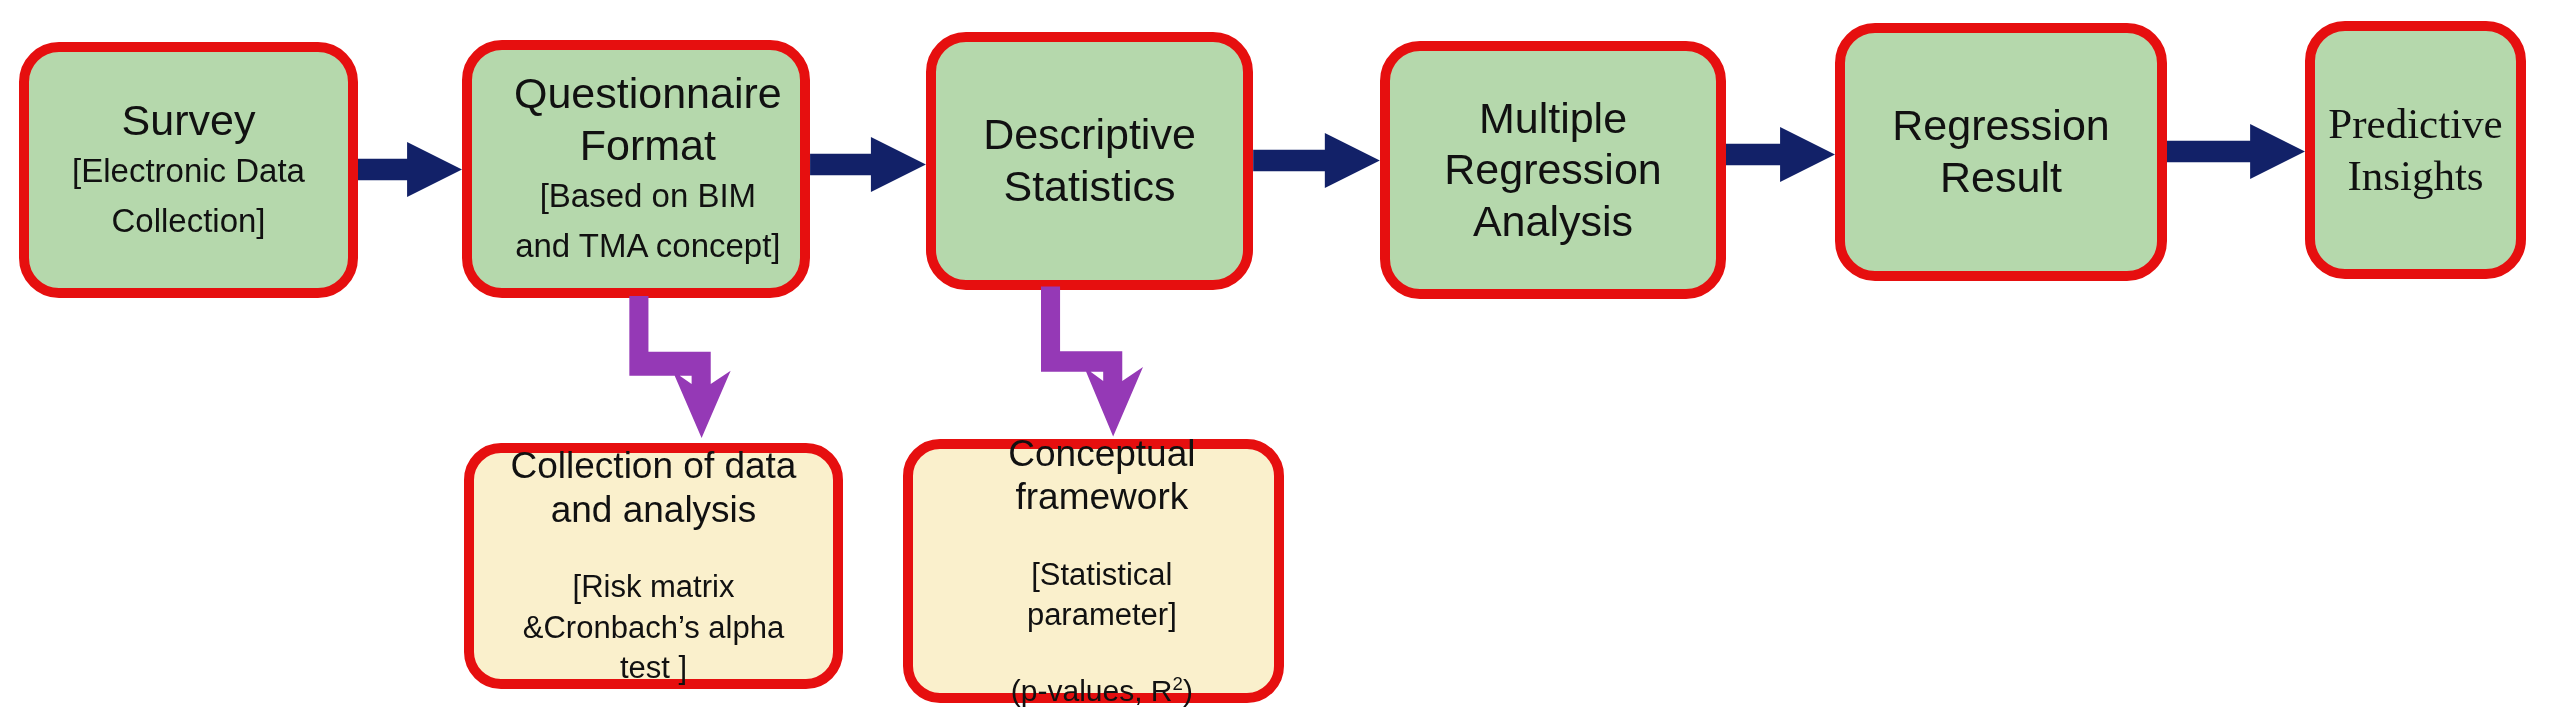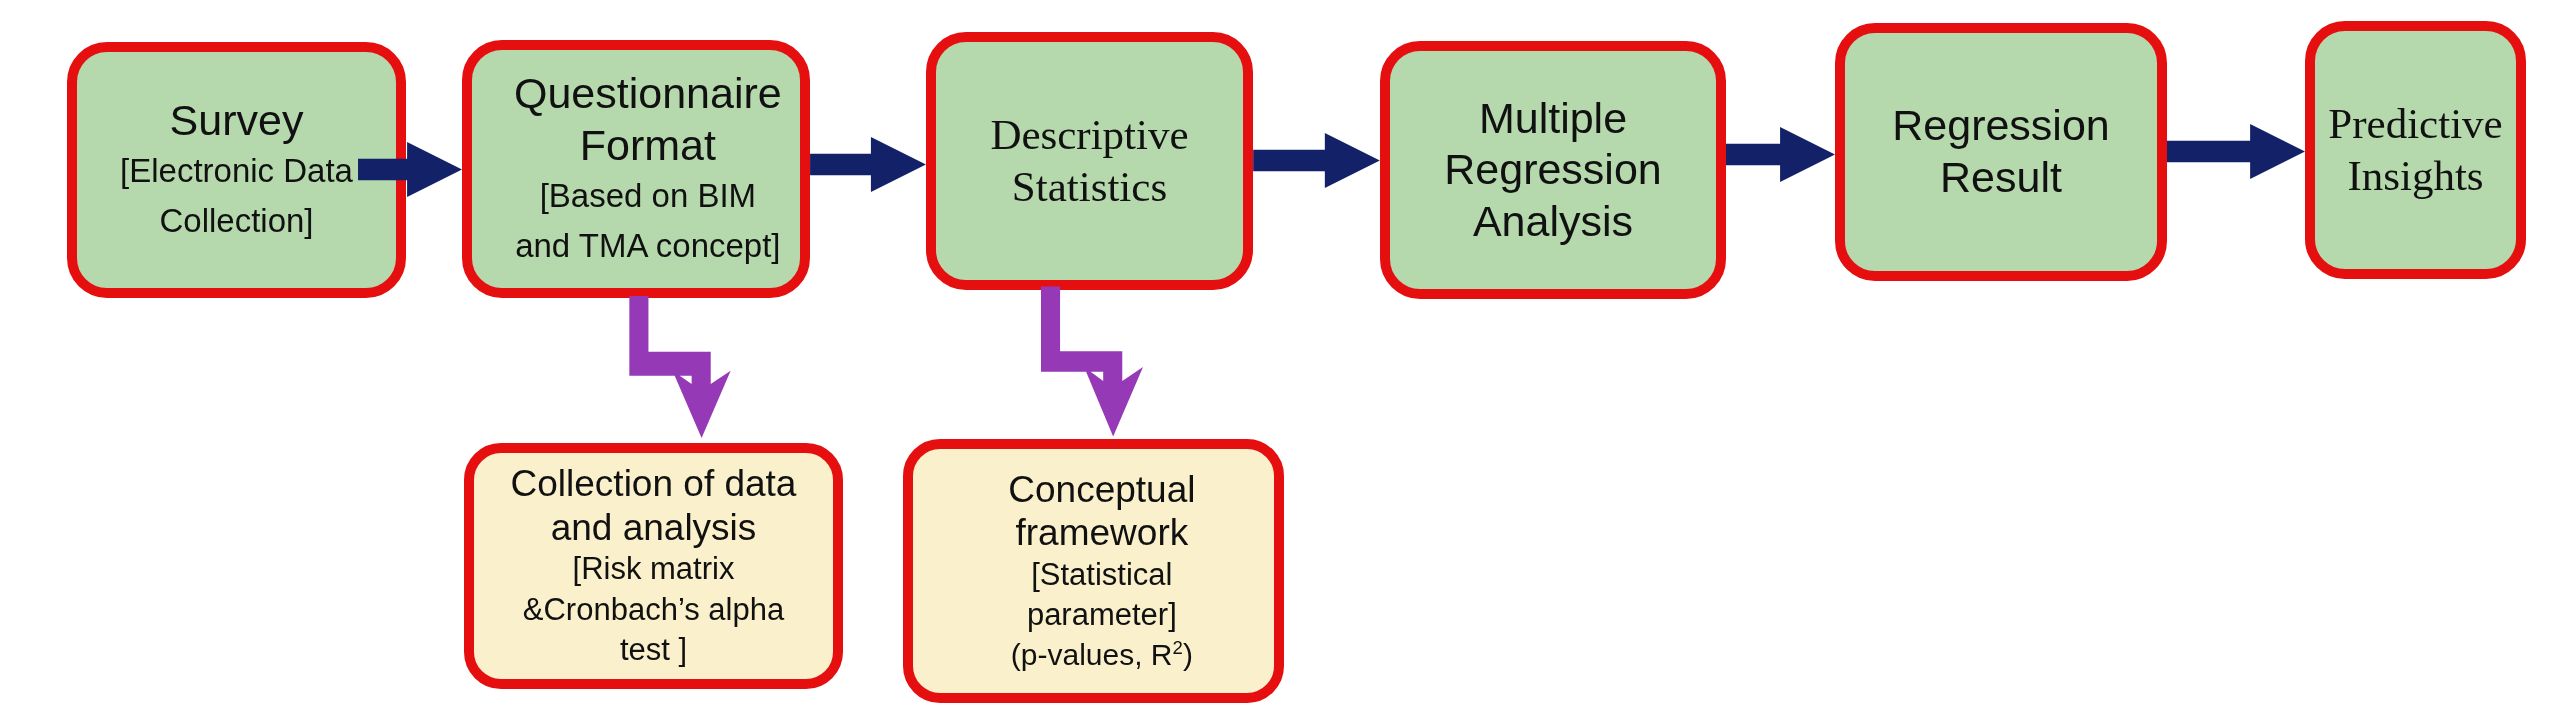--- a/index.html
+++ b/index.html
@@ -23,51 +23,51 @@
   .node{
     position:absolute;
     box-sizing:border-box;
     border:10px solid var(--node_border);
     display:flex;flex-direction:column;
     align-items:center;justify-content:center;
     text-align:center;
     padding:5px 8.3px;
   }
   .node.green{background:var(--green_fill);border-radius:40px;}
-  .node.cream{background:var(--cream_fill);border-radius:37px;}
+  .node.cream{background:var(--cream_fill);border-radius:37px;gap:36px;}
   .g-title{font-size:43px;line-height:1.2;}
   .g-detail{font-size:33px;line-height:1.5;white-space:pre-line;}
   .c-title{font-size:37px;line-height:1.18;}
   .c-detail{font-size:31px;line-height:1.3;white-space:pre-line;}
   .c-note{font-size:30px;line-height:1.3;}
   .c-note sup{font-size:0.62em;line-height:0;}
   .g-detail:empty,.c-detail:empty{display:none;}
   .node.pad-b{padding-left:25px;}
   svg.arrow{position:absolute;display:block;}
   svg.arrow.navy polygon{fill:var(--arrow_navy);}
   svg.arrow.purple polygon{fill:var(--arrow_purple);}
 </style>
 </head>
 <body>
 
 <div class="canvas">
 
-  <div class="node green" style="left:19px;top:42px;width:339px;height:256px;margin-left:48px;">
+  <div class="node green" style="left:19px;top:42px;width:339px;height:256px;">
     <div class="g-title">Survey</div>
     <div class="g-detail">[Electronic Data
 Collection]</div>
   </div>
 
   <div class="node green" style="left:462px;top:40px;width:348px;height:258px;padding-left:32px;">
     <div class="g-title">Questionnaire Format</div>
     <div class="g-detail">[Based on BIM
 and TMA concept]</div>
   </div>
 
-  <div class="node green" style="left:926px;top:32px;width:327px;height:258px;font-family:Liberation Serif, serif;">
+  <div class="node green" style="left:926px;top:32px;width:327px;height:258px;">
     <div class="g-title">Descriptive Statistics</div>
 
   </div>
 
   <div class="node green" style="left:1380px;top:41px;width:346px;height:258px;">
     <div class="g-title">Multiple Regression Analysis</div>
 
   </div>
 
   <div class="node green" style="left:1835px;top:23px;width:332px;height:258px;justify-content:center;">

